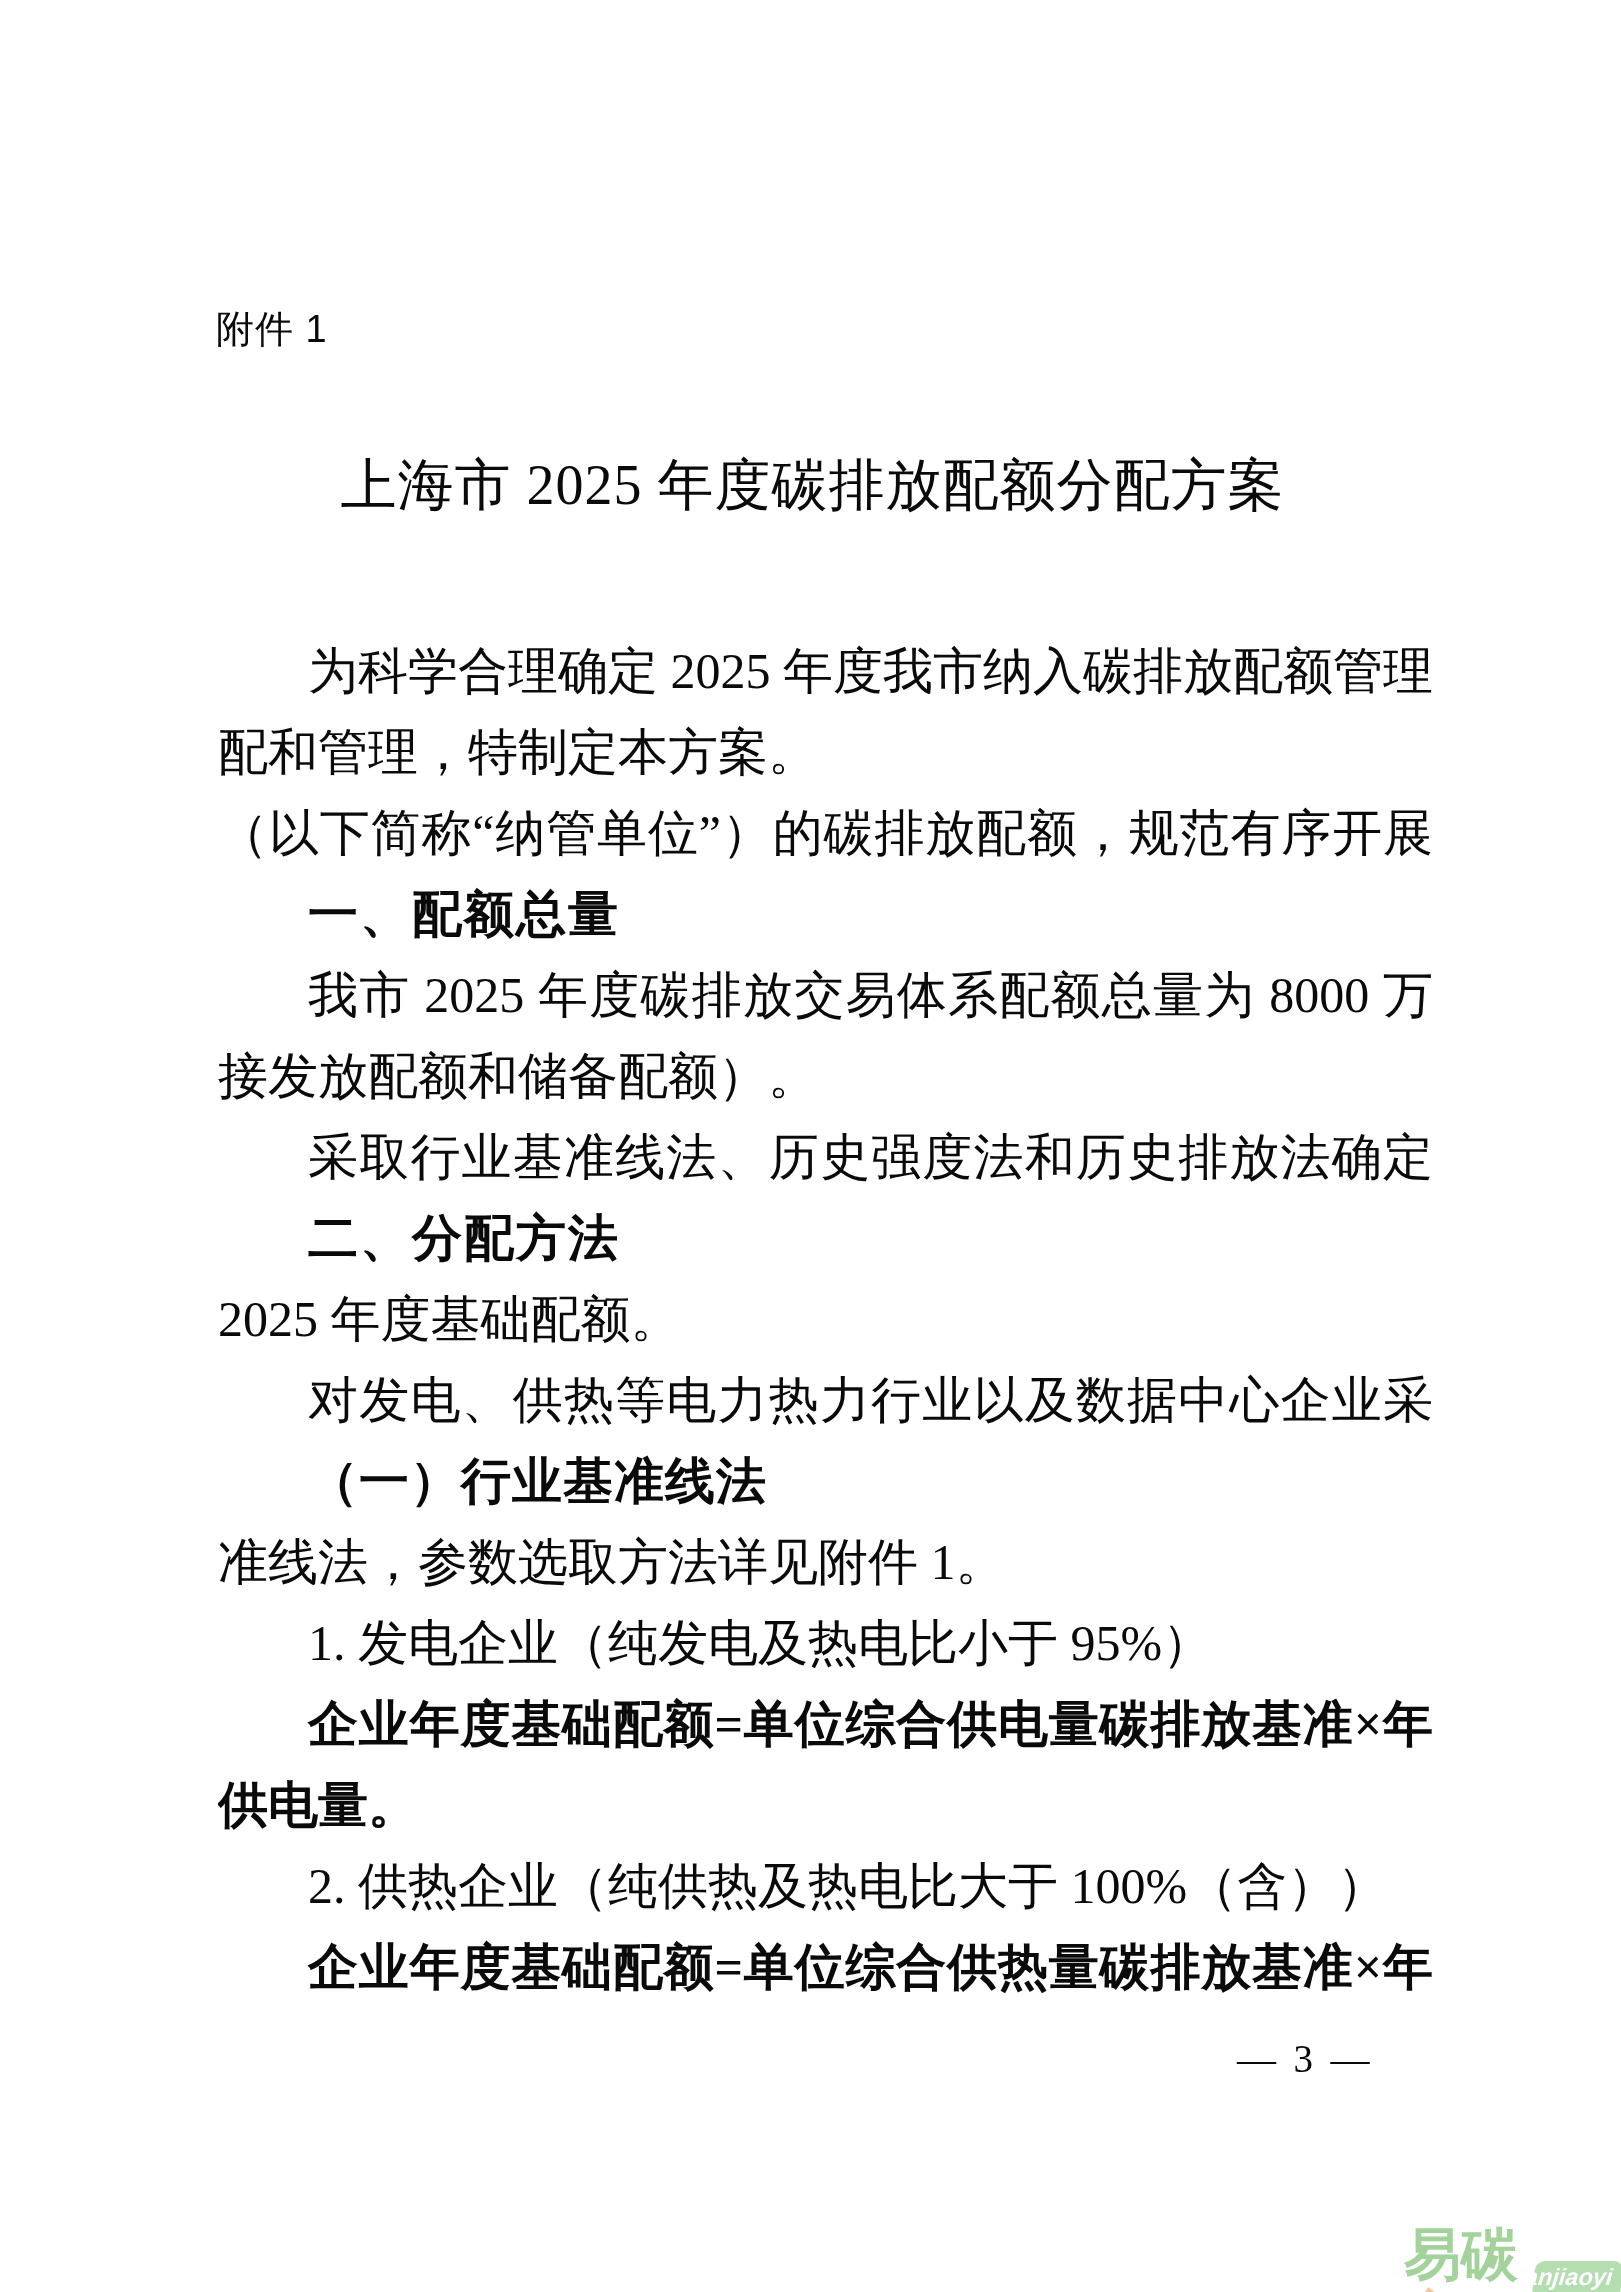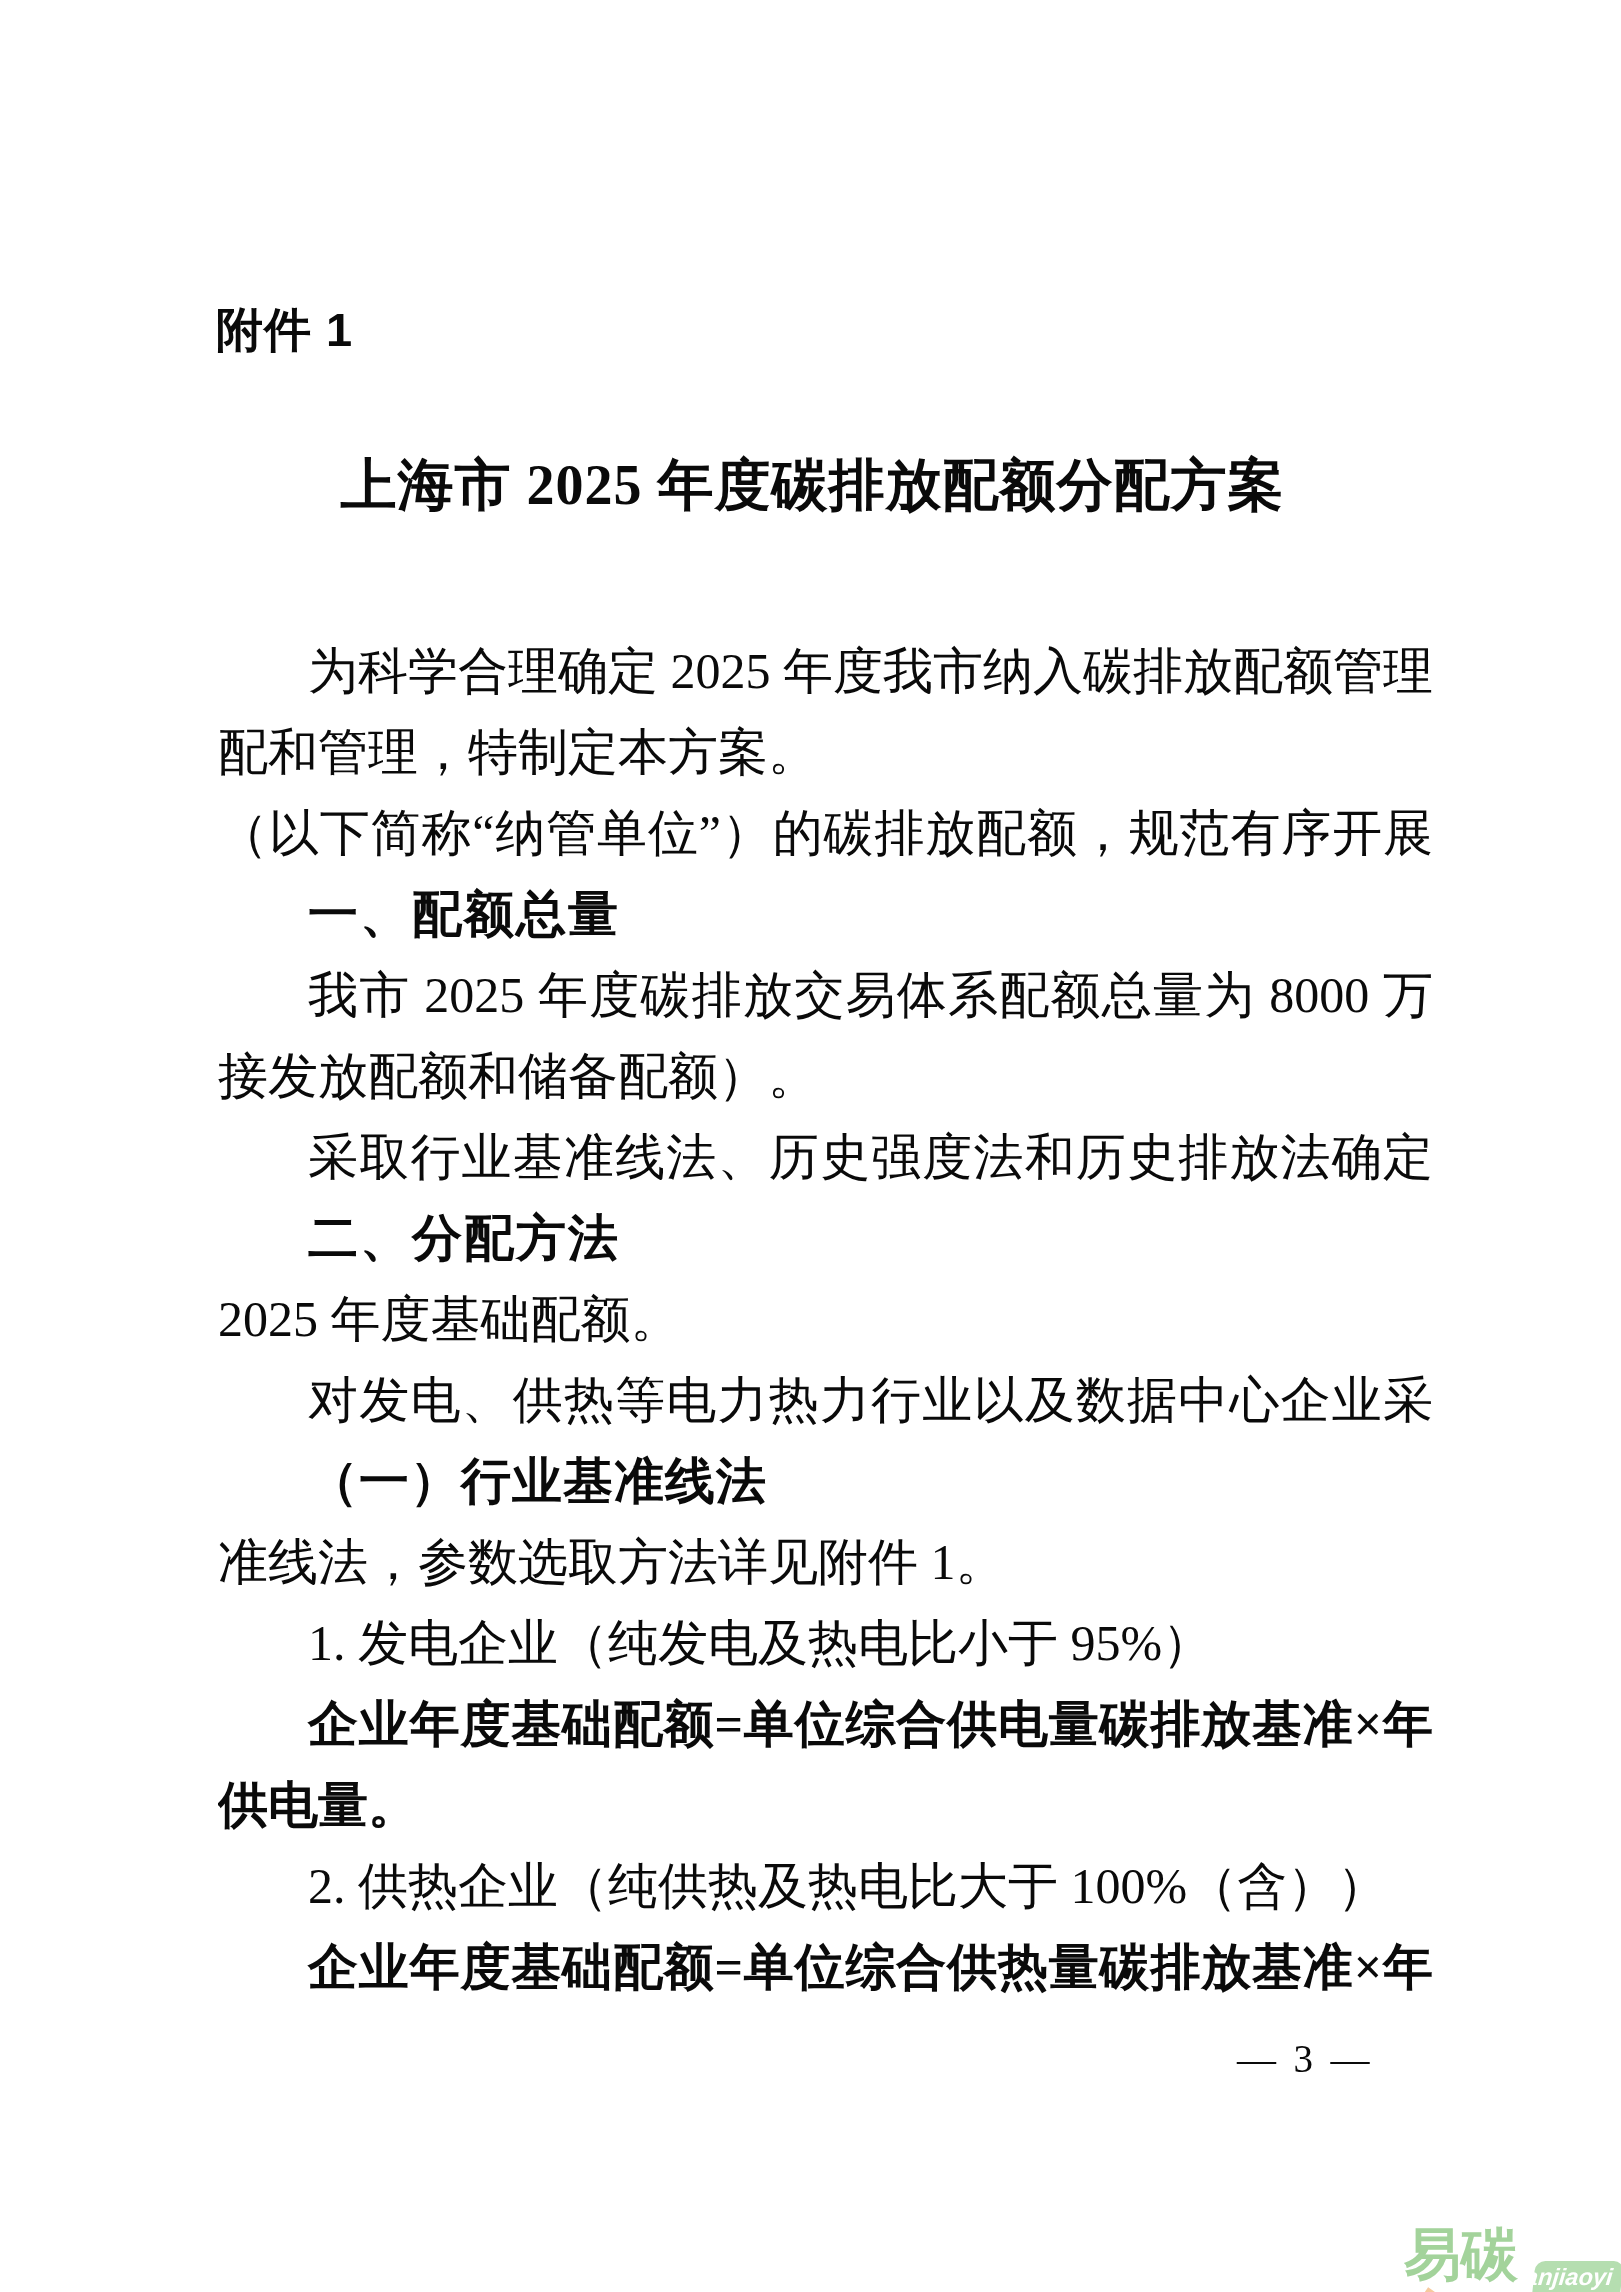--- a/index.html
+++ b/index.html
@@ -9,32 +9,32 @@
     margin:0 auto;
     background:#ffffff;
     font-family:"Liberation Serif", serif;
     color:#0a0a0a;
     overflow:hidden;
   }
   .attachment {
     position:absolute;
     left:216px; top:306px;
     font-family:"Liberation Sans", sans-serif;
-    font-weight:700;
-    font-size:47px;
+    font-weight:400;
+    font-size:38px;
     line-height:47px;
     letter-spacing:1px;
   }
   .title {
     position:absolute;
     left:4px; right:0; top:453px;
     margin:0;
     text-align:center;
     font-family:"Liberation Serif", serif;
-    font-weight:700;
+    font-weight:400;
     font-size:56px;
     line-height:65px;
     letter-spacing:1px;
   }
   .doc-body {
     position:absolute;
     left:218px; top:631px;
     width:1215px;
   }
   .line {

